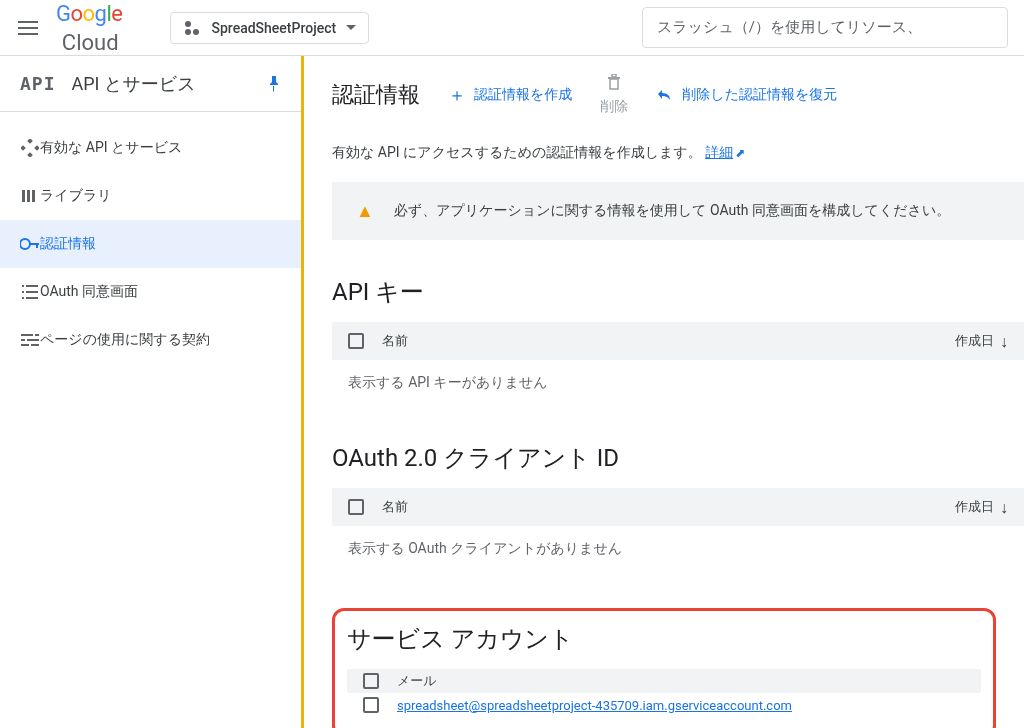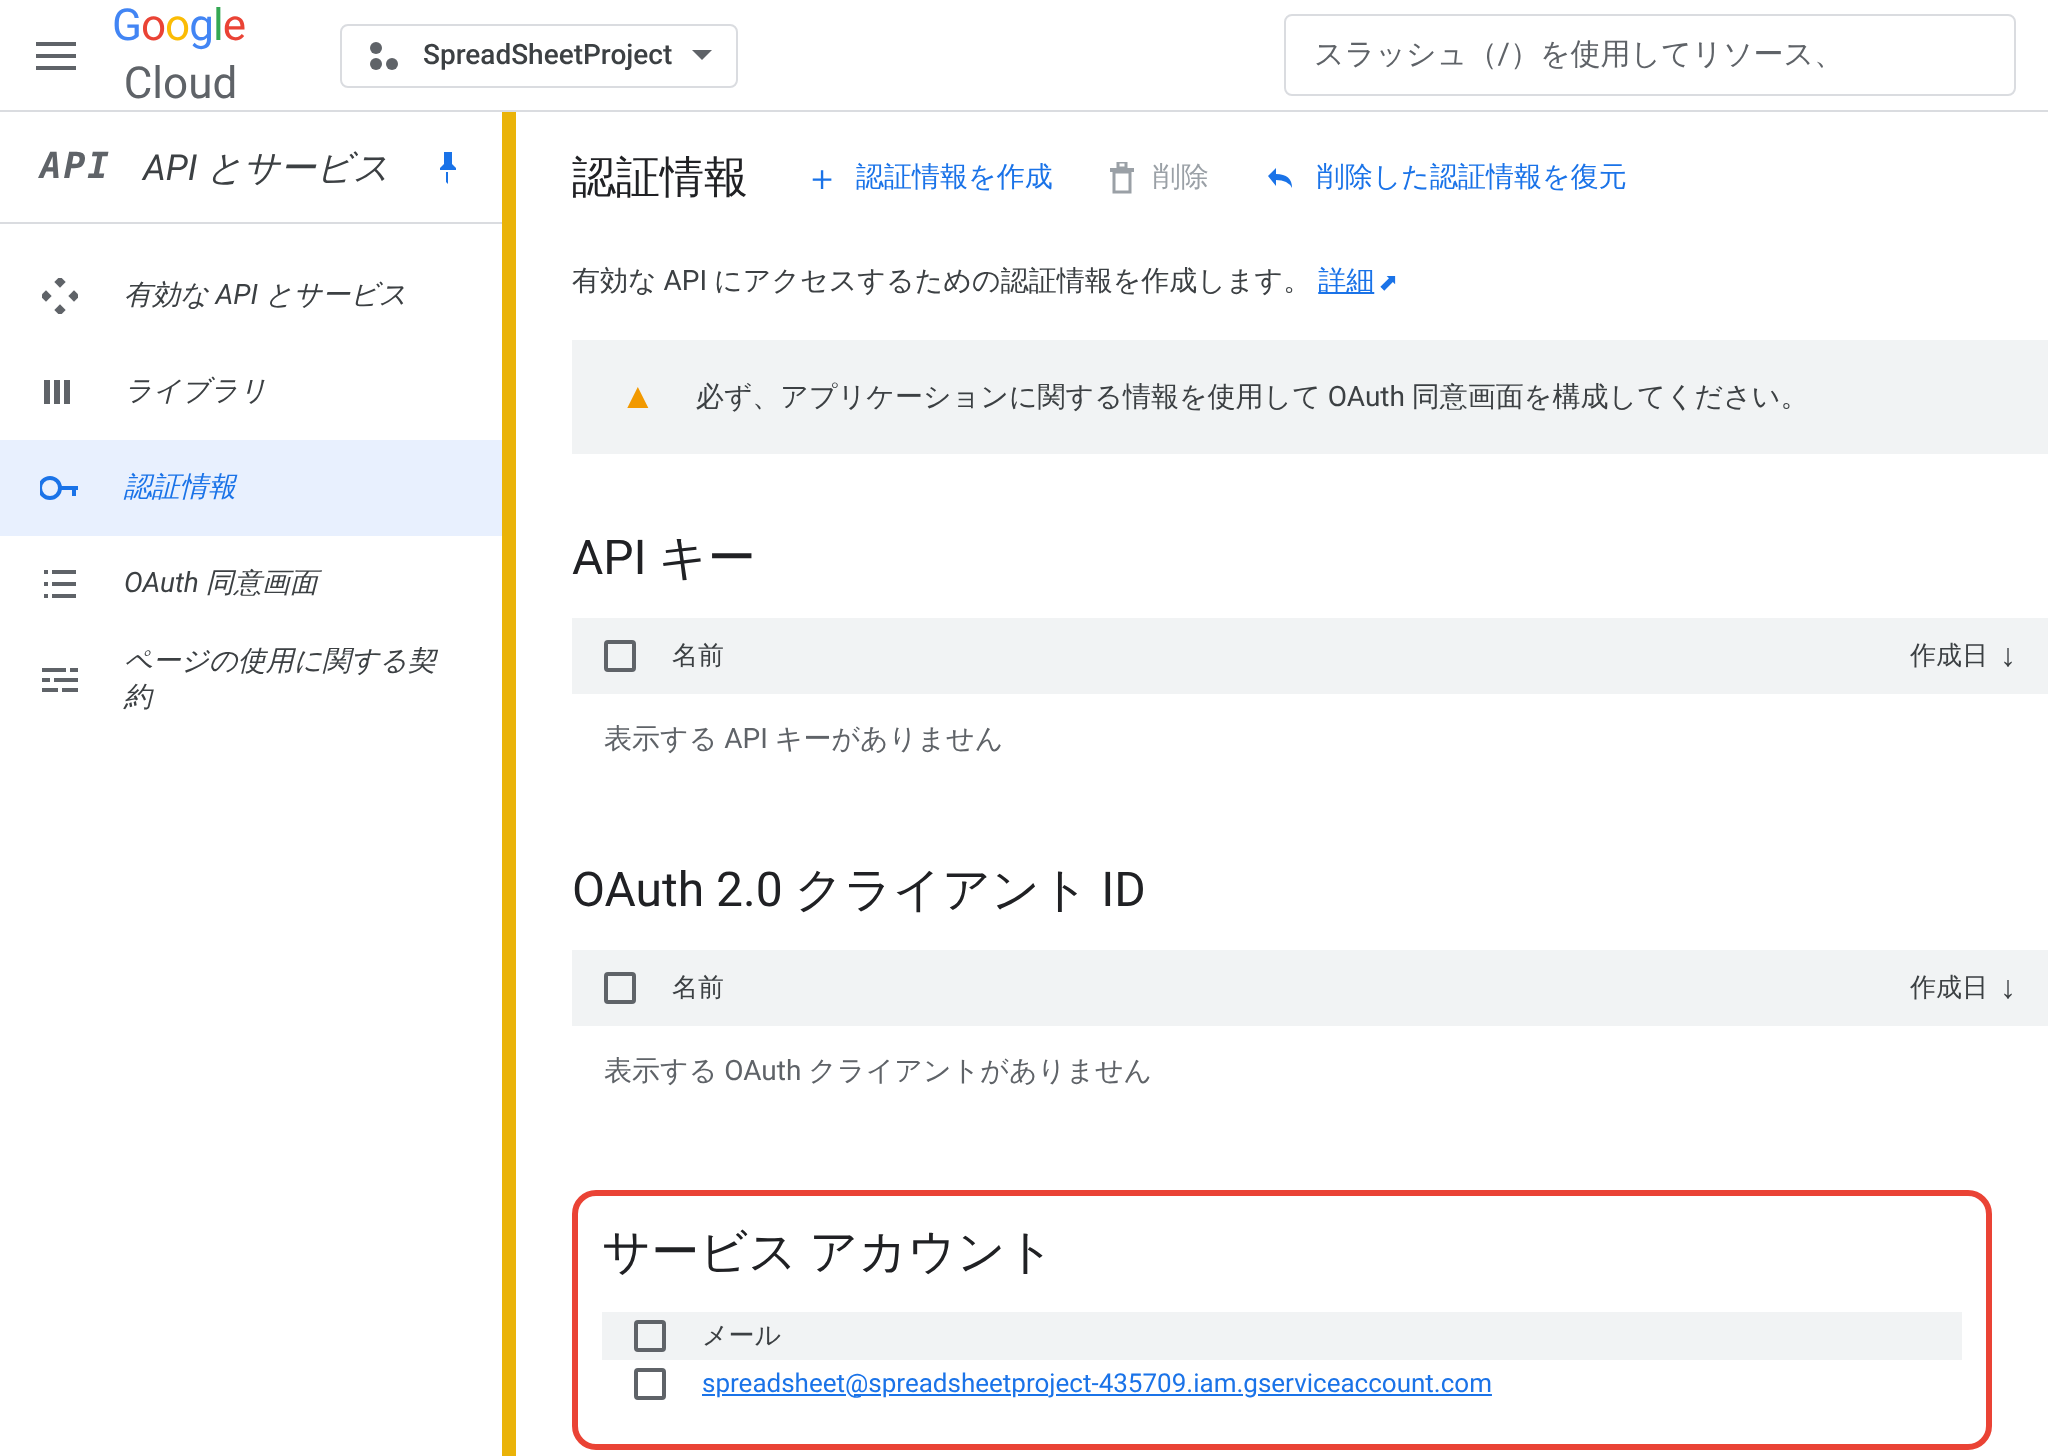--- a/index.html
+++ b/index.html
@@ -18,37 +18,37 @@
 .project-icon::before, .project-icon::after { content: ''; position: absolute; background: #5f6368; border-radius: 50%; }
 .project-icon::before { width: 6px; height: 6px; top: 2px; left: 2px; }
 .project-icon::after { width: 6px; height: 6px; bottom: 2px; right: 2px; }
 .project-icon span { position: absolute; width: 6px; height: 6px; background: #5f6368; border-radius: 50%; bottom: 2px; left: 2px; }
 .project-name { font-size: 14px; color: #3c4043; font-weight: 500; }
 .dropdown-arrow { border-left: 5px solid transparent; border-right: 5px solid transparent; border-top: 5px solid #5f6368; }
 .search-box { margin-left: auto; width: 366px; border: 1px solid #dadce0; border-radius: 4px; padding: 10px 14px; color: #5f6368; font-size: 15px; }
 
 
 .layout { display: flex; height: calc(728px - 56px); }
-.sidebar { width: 258px; border-right: 7px solid #eab308; flex-shrink: 0; font-style: italic; }
+.sidebar { width: 304px; border-right: 3px solid #eab308; flex-shrink: 0; }
 .sidebar-header { height: 56px; display: flex; align-items: center; padding: 0 20px; gap: 16px; border-bottom: 1px solid #dadce0; }
 .api-logo { font-family: monospace; font-size: 18px; font-weight: bold; letter-spacing: 1px; color: #5f6368; }
 .sidebar-title { font-size: 18px; color: #3c4043; flex: 1; }
 .pin-icon { color: #1a73e8; font-size: 18px; }
 .nav-list { padding-top: 12px; }
-.nav-item { display: flex; align-items: center; height: 48px; padding: 0 20px; gap: 22px; cursor: pointer; color: #3c4043; font-size: 14px; }
+.nav-item { display: flex; align-items: center; height: 48px; padding: 0 20px; cursor: pointer; color: #3c4043; font-size: 14px; }
 .nav-item.active { background: #e8f0fe; color: #1a73e8; }
 .nav-item.active .nav-icon { color: #1a73e8; }
 .nav-icon { width: 20px; height: 20px; display: flex; align-items: center; justify-content: center; color: #5f6368; font-size: 16px; }
 
 
 .main { flex: 1; padding: 18px 0 0 28px; overflow-y: auto; }
 .page-header { display: flex; align-items: center; gap: 28px; margin-bottom: 28px; }
 .page-title { font-size: 22px; font-weight: 400; color: #202124; }
 .action-btn { display: flex; align-items: center; gap: 8px; color: #1a73e8; font-size: 14px; font-weight: 500; cursor: pointer; }
-.action-btn.disabled { color: #9aa0a6; cursor: default; }
+.action-btn.disabled { color: #9aa0a6; cursor: default; flex-direction: column; }
 .action-icon { font-size: 18px; }
 .intro-text { font-size: 14px; color: #3c4043; margin-bottom: 20px; }
 .learn-more { color: #1a73e8; text-decoration: underline; }
 .ext-icon { color: #1a73e8; font-size: 12px; margin-left: 2px; }
 .warning-banner { background: #f1f3f4; padding: 18px 24px; display: flex; align-items: center; gap: 20px; margin-bottom: 36px; margin-right: 0; }
 .warn-tri { color: #f29900; font-size: 18px; }
 .warn-text { font-size: 14px; color: #3c4043; }
 .section { margin-bottom: 36px; }
 .section-title { font-size: 24px; color: #202124; margin-bottom: 14px; font-weight: 400; }
 .table-header { background: #f1f3f4; display: flex; align-items: center; height: 38px; padding: 0 16px; gap: 18px; font-size: 13px; color: #3c4043; font-weight: 500; }

